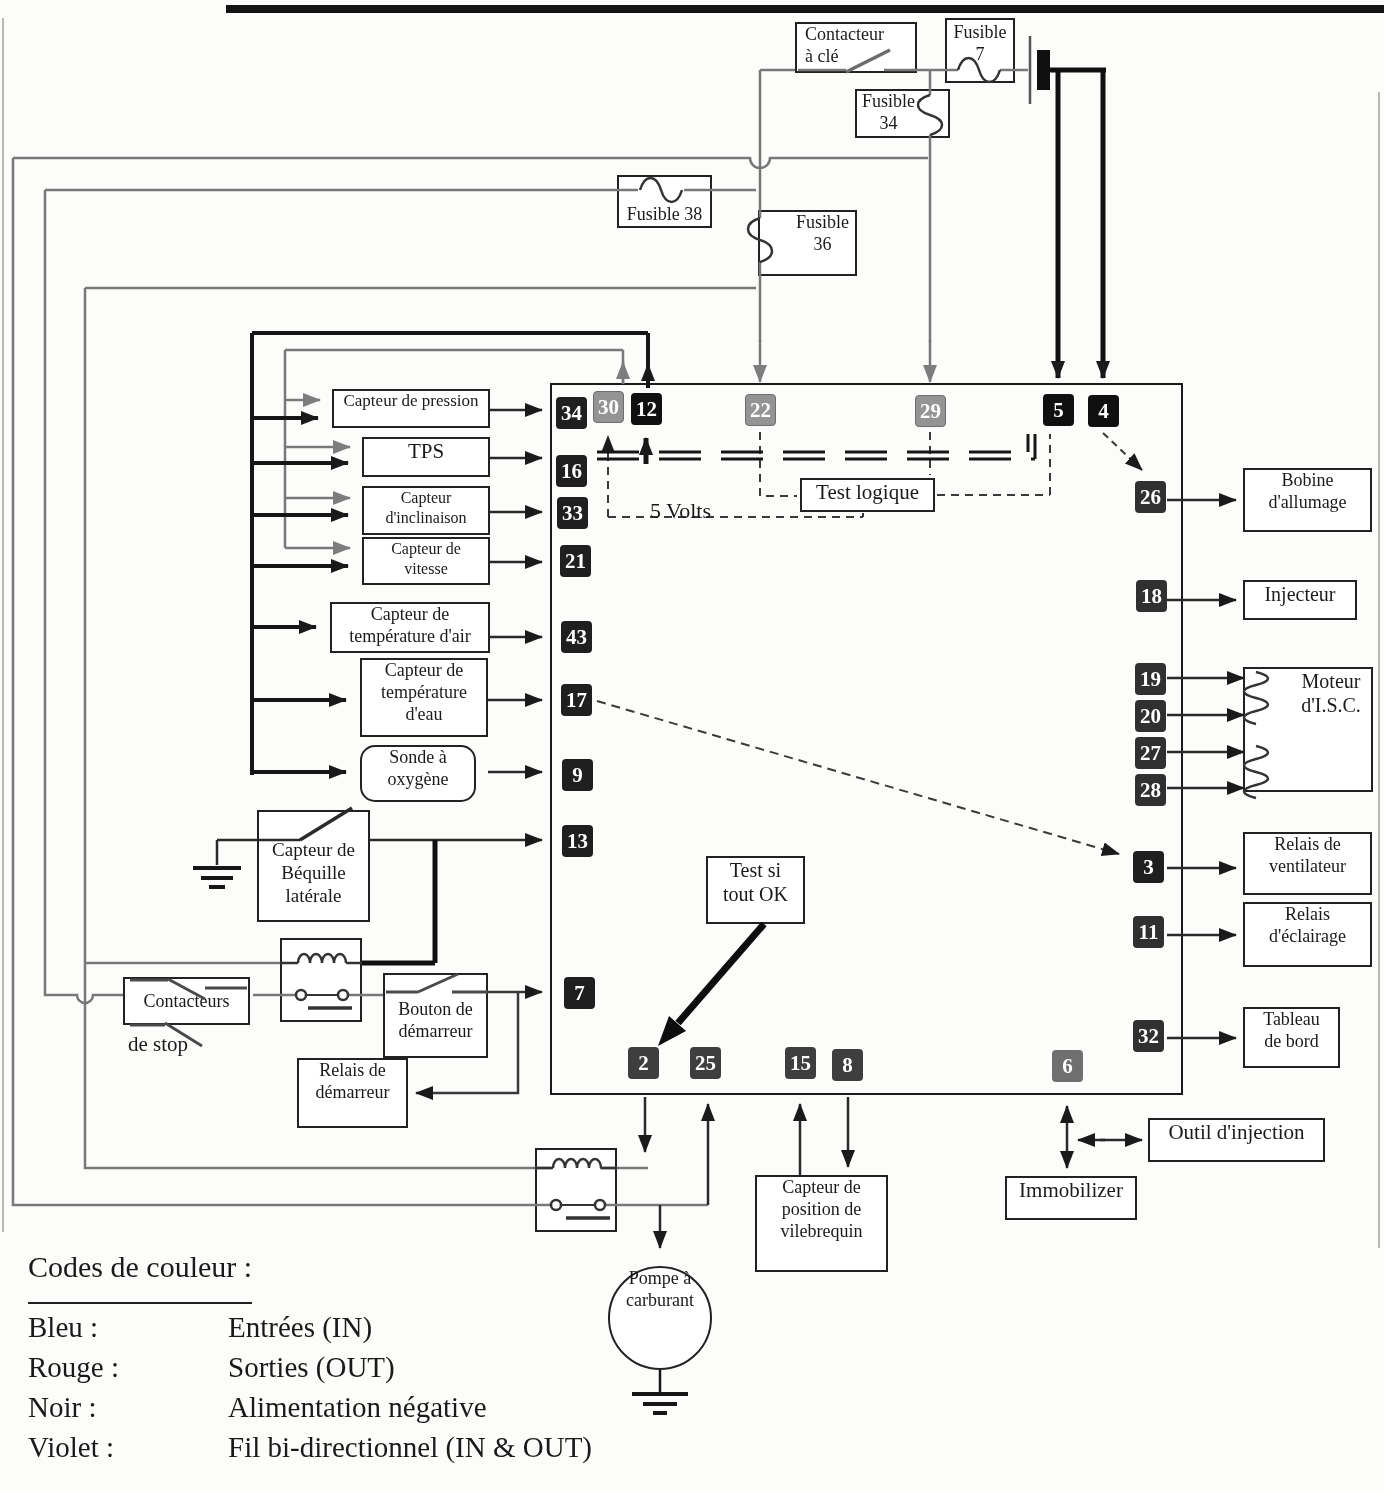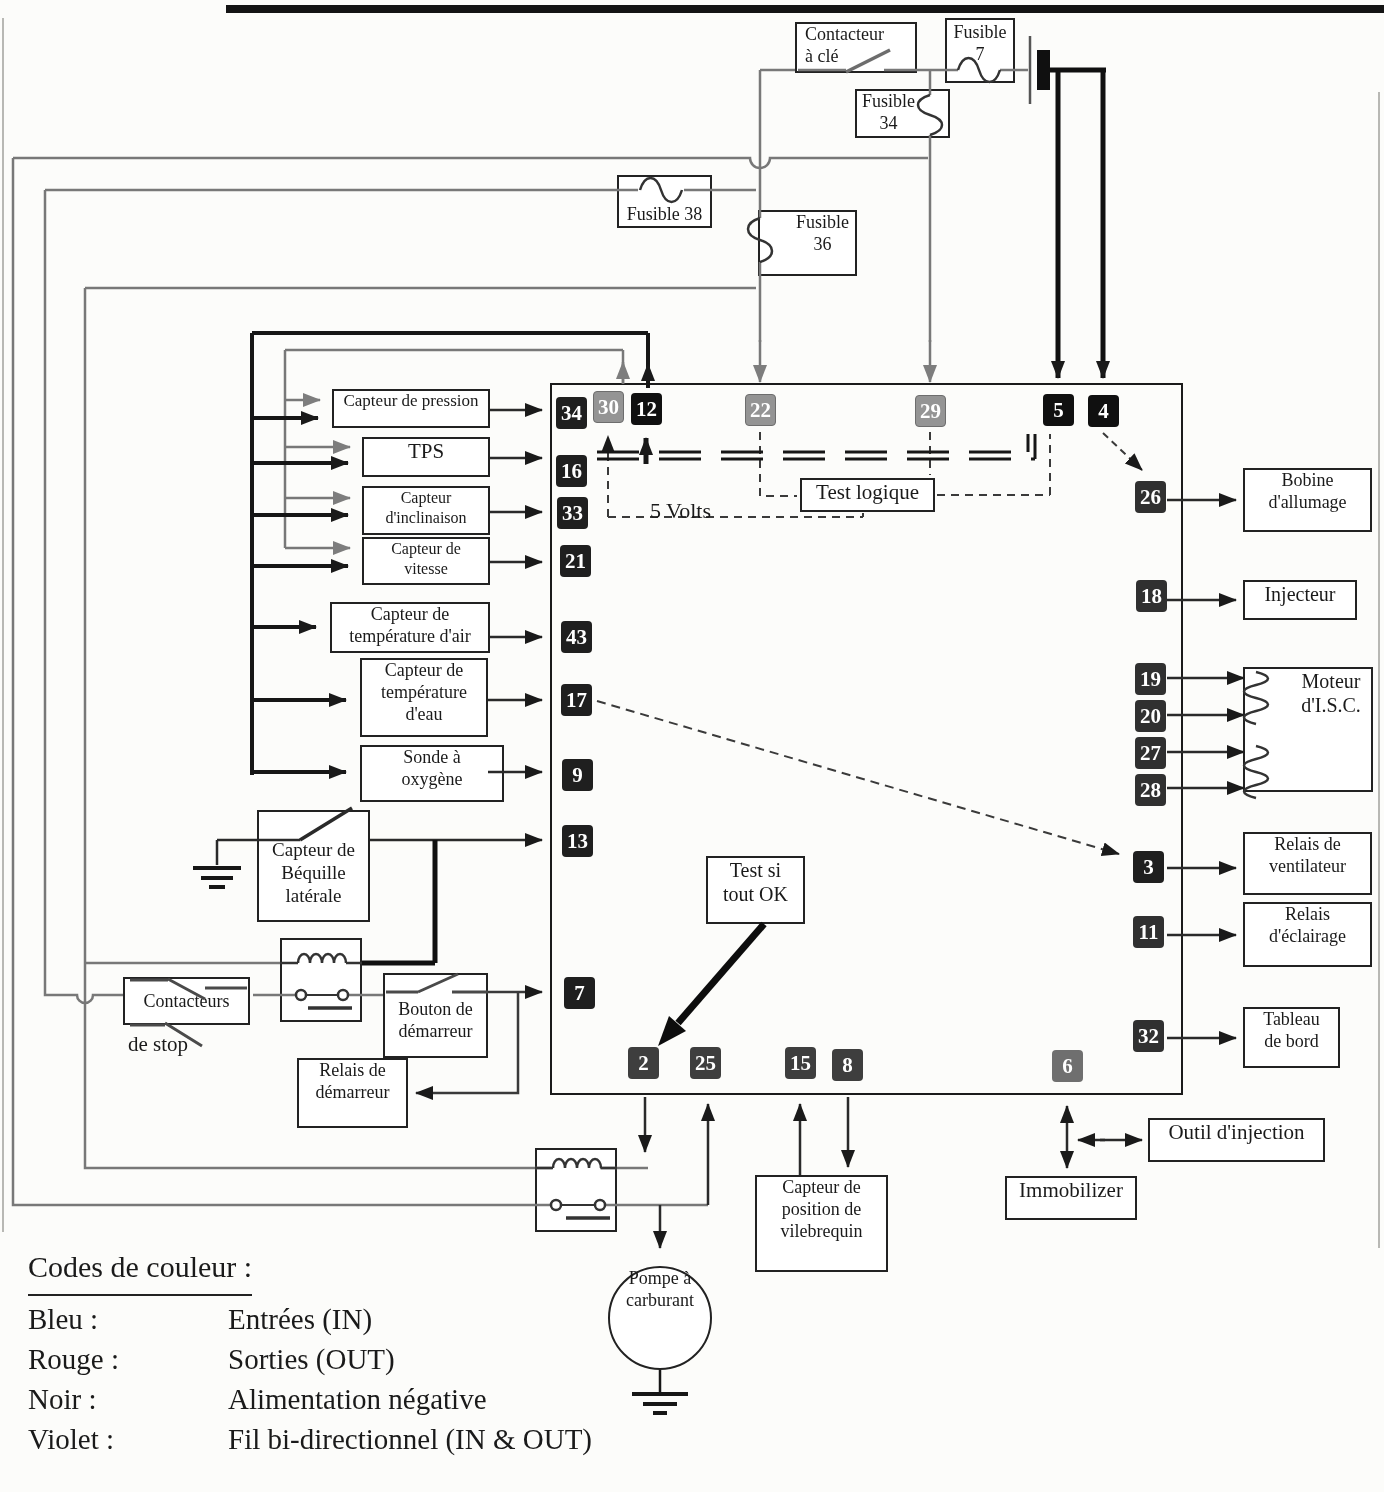--- a/index.html
+++ b/index.html
@@ -24,21 +24,21 @@
     color:#fff;font-weight:bold;font-size:21px;box-sizing:border-box;
   }
   .pin-black{background:#101010;}
   .pin-dark{background:#1f1f1f;}
   .pin-dark2{background:#303030;}
   .pin-dark3{background:#3e3e3e;}
   .pin-gray{background:#949494;border:1px solid #6d6d6d;}
   .pin-mid{background:#6f6f6f;}
   .flabel{position:absolute;z-index:3;font-size:20px;}
   .legend{position:absolute;left:28px;top:1250px;z-index:3;}
-  .legend .ttl{font-size:30px;border-bottom:2.5px solid #222;padding-bottom:10px;display:inline-block;}
+  .legend .ttl{font-size:30px;border-bottom:2.5px solid #222;padding-bottom:18px;display:inline-block;}
   .legend .row{display:flex;font-size:29px;margin-top:7px;}
   .legend .row .c{width:200px;}
 </style>
 </head>
 <body>
 
 <div id="canvas">
 
   <div class="ecu"></div>
 
@@ -56,21 +56,21 @@
   <div class="box" style="left:362px;top:437px;width:128px;height:40px;font-size:21px;"><span>TPS</span></div>
   <div class="box" style="left:362px;top:486px;width:128px;height:49px;font-size:16px;"><span>Capteur
 d'inclinaison</span></div>
   <div class="box" style="left:362px;top:537px;width:128px;height:48px;font-size:16px;"><span>Capteur de
 vitesse</span></div>
   <div class="box" style="left:330px;top:602px;width:160px;height:51px;"><span>Capteur de
 température d'air</span></div>
   <div class="box" style="left:360px;top:658px;width:128px;height:79px;"><span>Capteur de
 température
 d'eau</span></div>
-  <div class="box" style="left:360px;top:745px;width:144px;height:57px;"><span>Sonde à
+  <div class="box" style="left:360px;top:745px;width:116px;height:57px;border-radius:15px;"><span>Sonde à
 oxygène</span></div>
   <div class="box" style="left:257px;top:810px;width:113px;height:112px;padding-top:26px;font-size:19px;"><span>Capteur de
 Béquille
 latérale</span></div>
 
   <div class="box" style="left:123px;top:977px;width:127px;height:48px;padding-top:12px;"><span>Contacteurs</span></div>
   <div class="flabel" style="left:128px;top:1032px;font-size:21px;">de stop</div>
   <div class="box" style="left:280px;top:938px;width:82px;height:84px;"></div>
   <div class="box" style="left:383px;top:973px;width:105px;height:85px;padding-top:24px;"><span>Bouton de
 démarreur</span></div>

